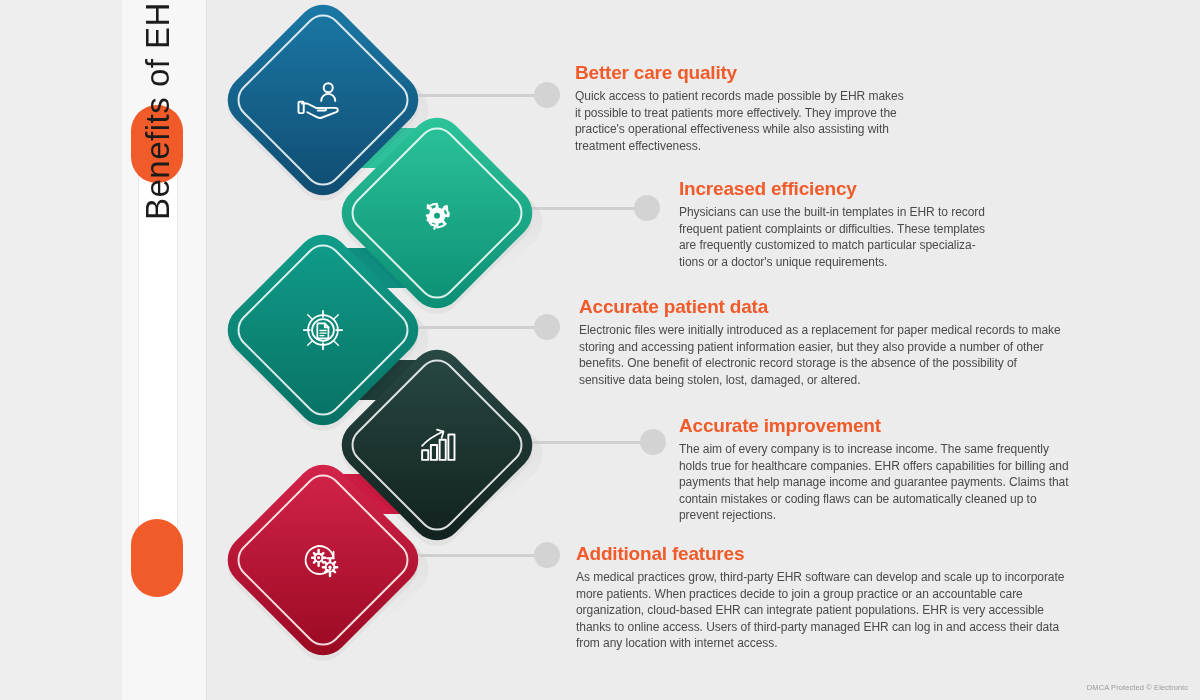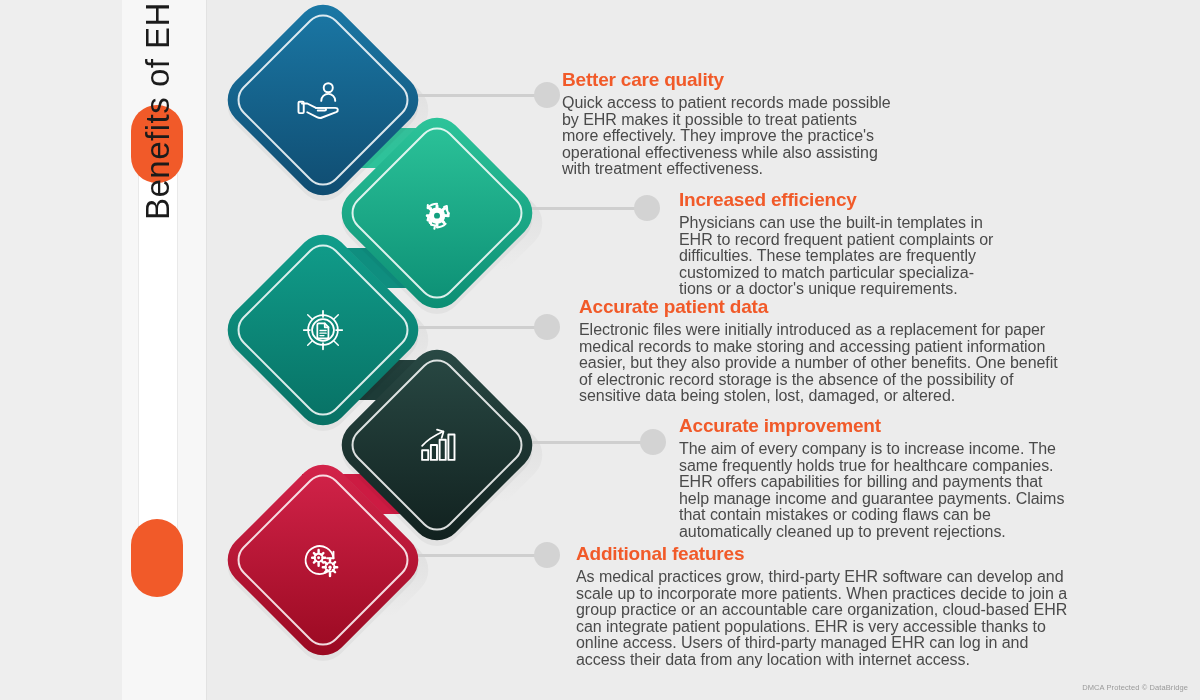--- a/index.html
+++ b/index.html
@@ -100,21 +100,21 @@
     background: #d3d3d3; z-index: 3;
   }
 
   
   .block { position: absolute; z-index: 4; }
   .block h3 {
     font-size: 19px; font-weight: 700; color: #f15a29;
     letter-spacing: -0.2px; margin-bottom: 4px;
   }
   .block p {
-    font-size: 16px; line-height: 16.6px; color: #4a4a4a;
+    font-size: 12px; line-height: 16.6px; color: #4a4a4a;
     letter-spacing: -0.05px;
   }
 
   .watermark {
     position: absolute; right: 12px; bottom: 8px;
     font-size: 7.5px; color: #9a9a9a; letter-spacing: .1px; z-index: 9;
   }
 </style>
 </head>
 <body>
@@ -258,39 +258,39 @@
         <circle cx="27" cy="29.5" r="1.7" fill="#ffffff" stroke="none"></circle>
         <g stroke-width="2.8">
           <path d="M40 30.5v3.4M40 47v3.4M31.8 40.2h3.4M44.8 40.2h3.4M34.2 34.4l2.4 2.4M43.4 43.6l2.4 2.4M45.8 34.4l-2.4 2.4M36.6 43.6l-2.4 2.4"></path>
         </g>
         <circle cx="40" cy="40.2" r="5.2"></circle>
         <circle cx="40" cy="40.2" r="1.9" fill="#ffffff" stroke="none"></circle>
       </svg>
     </div>
   </div>
 
-  <div class="block" style="left:562px; top:62px; width:330px;margin-top:7px;">
+  <div class="block" style="left:575px; top:62px; width:330px;">
     <h3>Better care quality</h3>
     <p>Quick access to patient records made possible by EHR makes it possible to treat patients more effectively. They improve the practice's operational effectiveness while also assisting with treatment effectiveness.</p>
   </div>
 
-  <div class="block" style="left:679px; top:189px; width:320px;">
+  <div class="block" style="left:679px; top:178px; width:320px;">
     <h3>Increased efficiency</h3>
     <p>Physicians can use the built-in templates in EHR to record frequent patient complaints or difficulties. These templates are frequently customized to match particular specializa-tions or a doctor's unique requirements.</p>
   </div>
 
   <div class="block" style="left:579px; top:296px; width:485px;">
     <h3>Accurate patient data</h3>
     <p>Electronic files were initially introduced as a replacement for paper medical records to make storing and accessing patient information easier, but they also provide a number of other benefits. One benefit of electronic record storage is the absence of the possibility of sensitive data being stolen, lost, damaged, or altered.</p>
   </div>
 
   <div class="block" style="left:679px; top:415px; width:395px;">
     <h3>Accurate improvement</h3>
     <p>The aim of every company is to increase income. The same frequently holds true for healthcare companies. EHR offers capabilities for billing and payments that help manage income and guarantee payments. Claims that contain mistakes or coding flaws can be automatically cleaned up to prevent rejections.</p>
   </div>
 
   <div class="block" style="left:576px; top:543px; width:492px;">
     <h3>Additional features</h3>
     <p>As medical practices grow, third-party EHR software can develop and scale up to incorporate more patients. When practices decide to join a group practice or an accountable care organization, cloud-based EHR can integrate patient populations. EHR is very accessible thanks to online access. Users of third-party managed EHR can log in and access their data from any location with internet access.</p>
   </div>
 
-  <div class="watermark">DMCA Protected © DataBridge</div>
+  <div class="watermark">DMCA Protected © Electronic</div>
 </div>
 
 </body></html>

